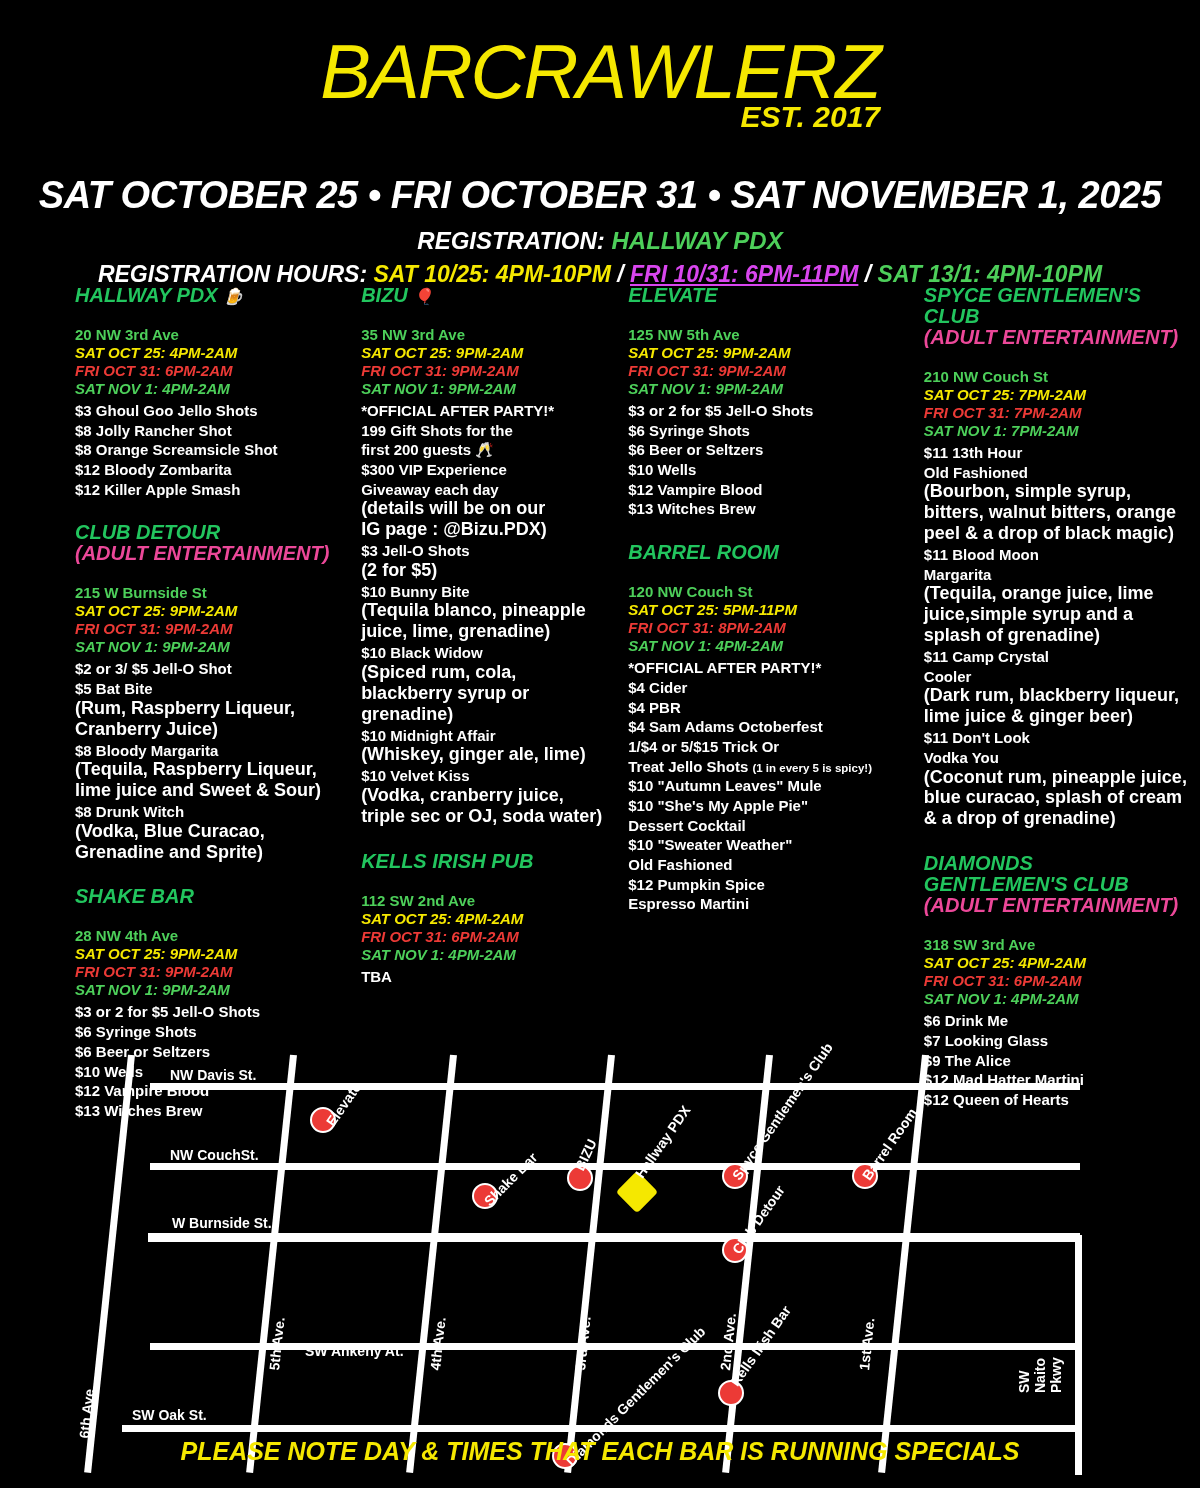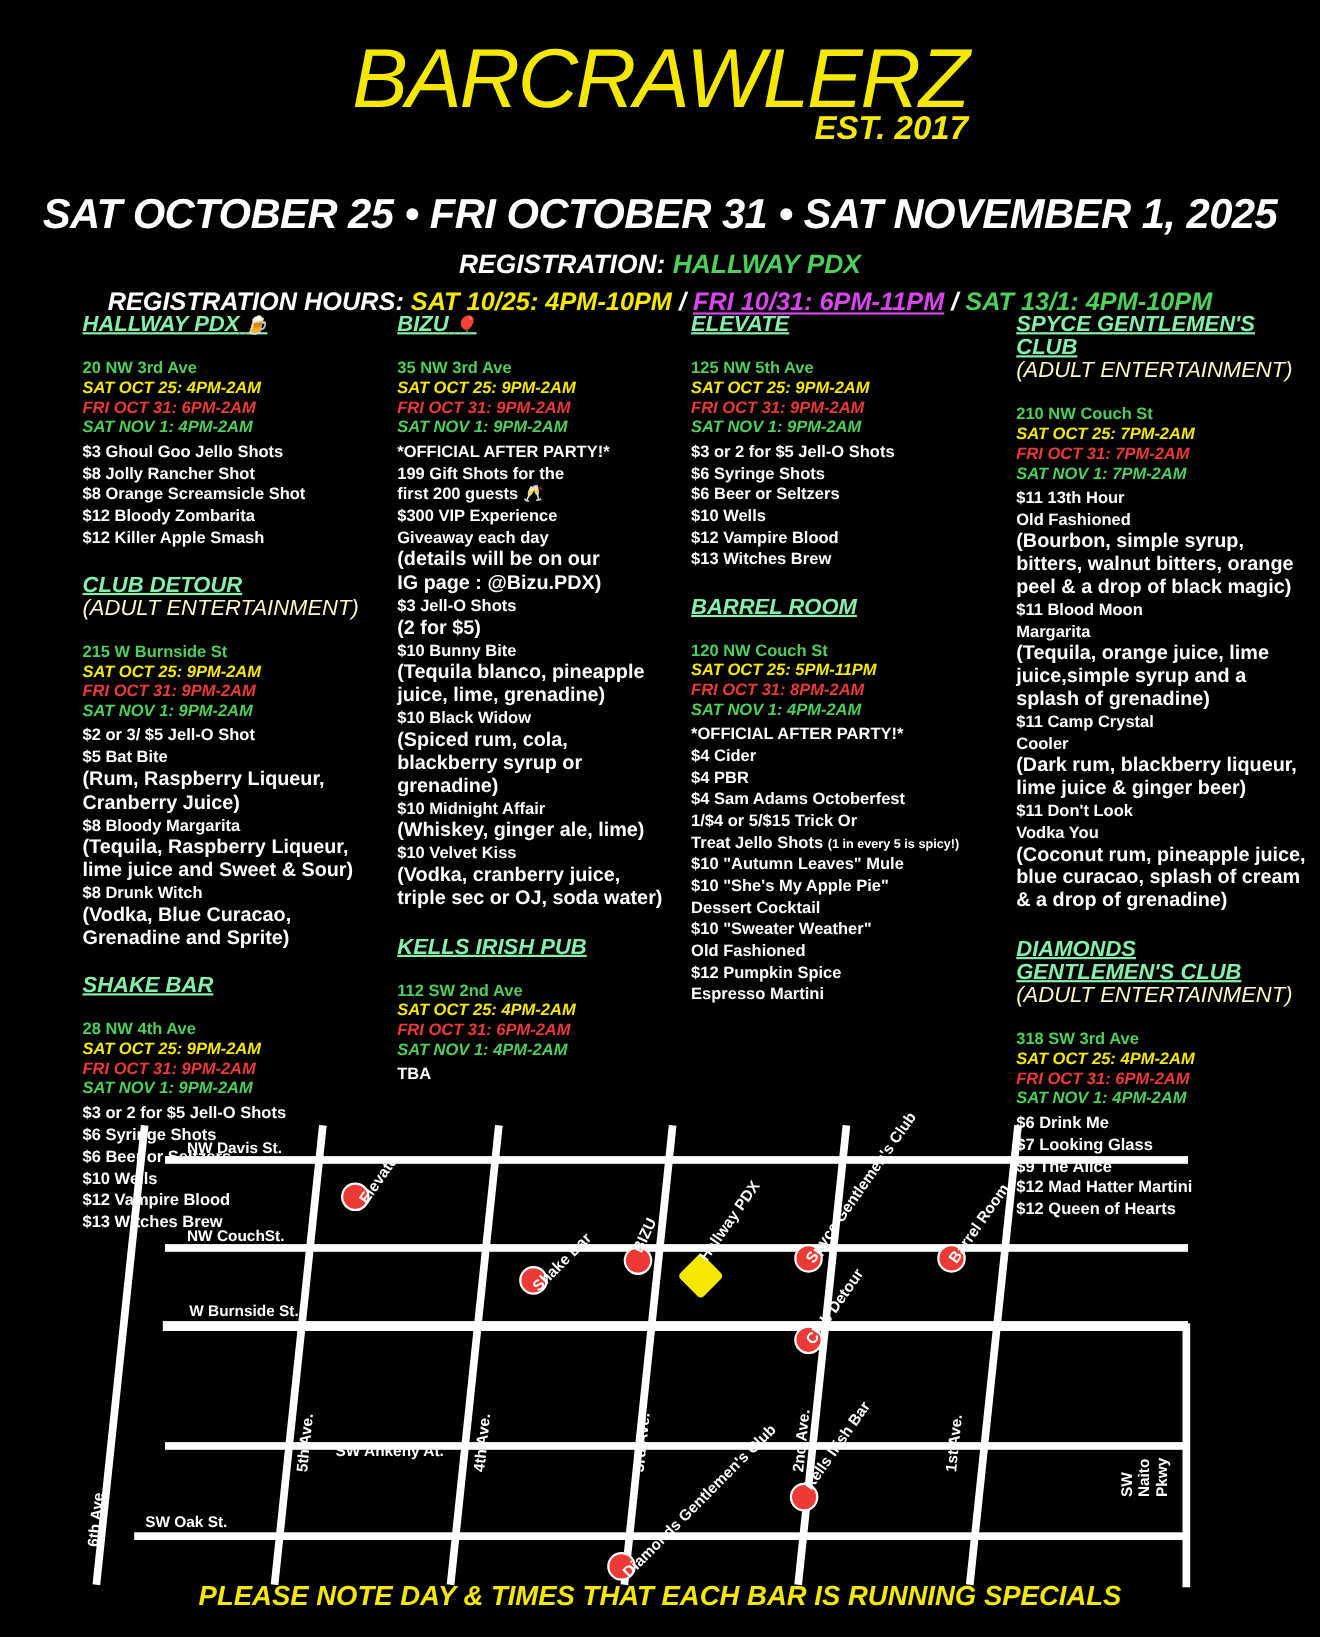--- a/index.html
+++ b/index.html
@@ -41,40 +41,39 @@
     display:flex;
   }
   .col{padding:0 10px;}
   .col1{width:280px;margin-left:65px;}
   .col2{width:260px;}
   .col3{width:290px;}
   .col4{width:280px;}
 
   .venue{margin-bottom:24px;}
   .vname{
-    font-size:20px;font-weight:bold;font-style:italic;color:#86efac;line-height:1.05;
+    font-size:20px;font-weight:bold;font-style:italic;color:#22c55e;line-height:1.05;
     letter-spacing:0px;
-    text-decoration:underline;
   }
   .vsub{
-    font-size:20px;font-weight:normal;font-style:italic;color:#fef9c3;line-height:1.05;
+    font-size:20px;font-weight:bold;font-style:italic;color:#ec4899;line-height:1.05;
   }
   .vaddr{font-size:15px;font-weight:bold;color:#4dcf5a;margin-top:20px;}
   .vtime{font-size:15px;font-weight:bold;font-style:italic;margin-top:1px;}
   .t-y{color:#f5e800;}
   .t-r{color:#ec3a36;}
   .t-g{color:#4dcf5a;}
   .vitem{font-size:15px;font-weight:bold;color:#fff;margin-top:2px;line-height:1.18;}
   .vitem.first{margin-top:5px;}
   .vdesc{font-size:18px;font-weight:bold;color:#fff;line-height:1.16;}
   .small{font-size:11.5px;font-weight:bold;}
   .beer-icon{font-size:16px;}
 
   
-  .map{position:absolute;left:0;top:1023px;width:1072px;height:420px;}
+  .map{position:absolute;left:0;top:1055px;width:1072px;height:420px;}
   .footer{
     position:absolute;left:0;bottom:22px;width:1200px;text-align:center;
     color:#f5e800;font-size:25px;font-weight:bold;font-style:italic;letter-spacing:0px;
   }
   .street{position:absolute;background:#fff;}
   .lbl{position:absolute;color:#fff;font-size:14px;font-weight:bold;}
   .dot{position:absolute;width:22px;height:22px;border-radius:50%;background:#ec3a36;border:2px solid #fff;}
   .rot{transform-origin:left bottom;}
 </style>
 </head>

